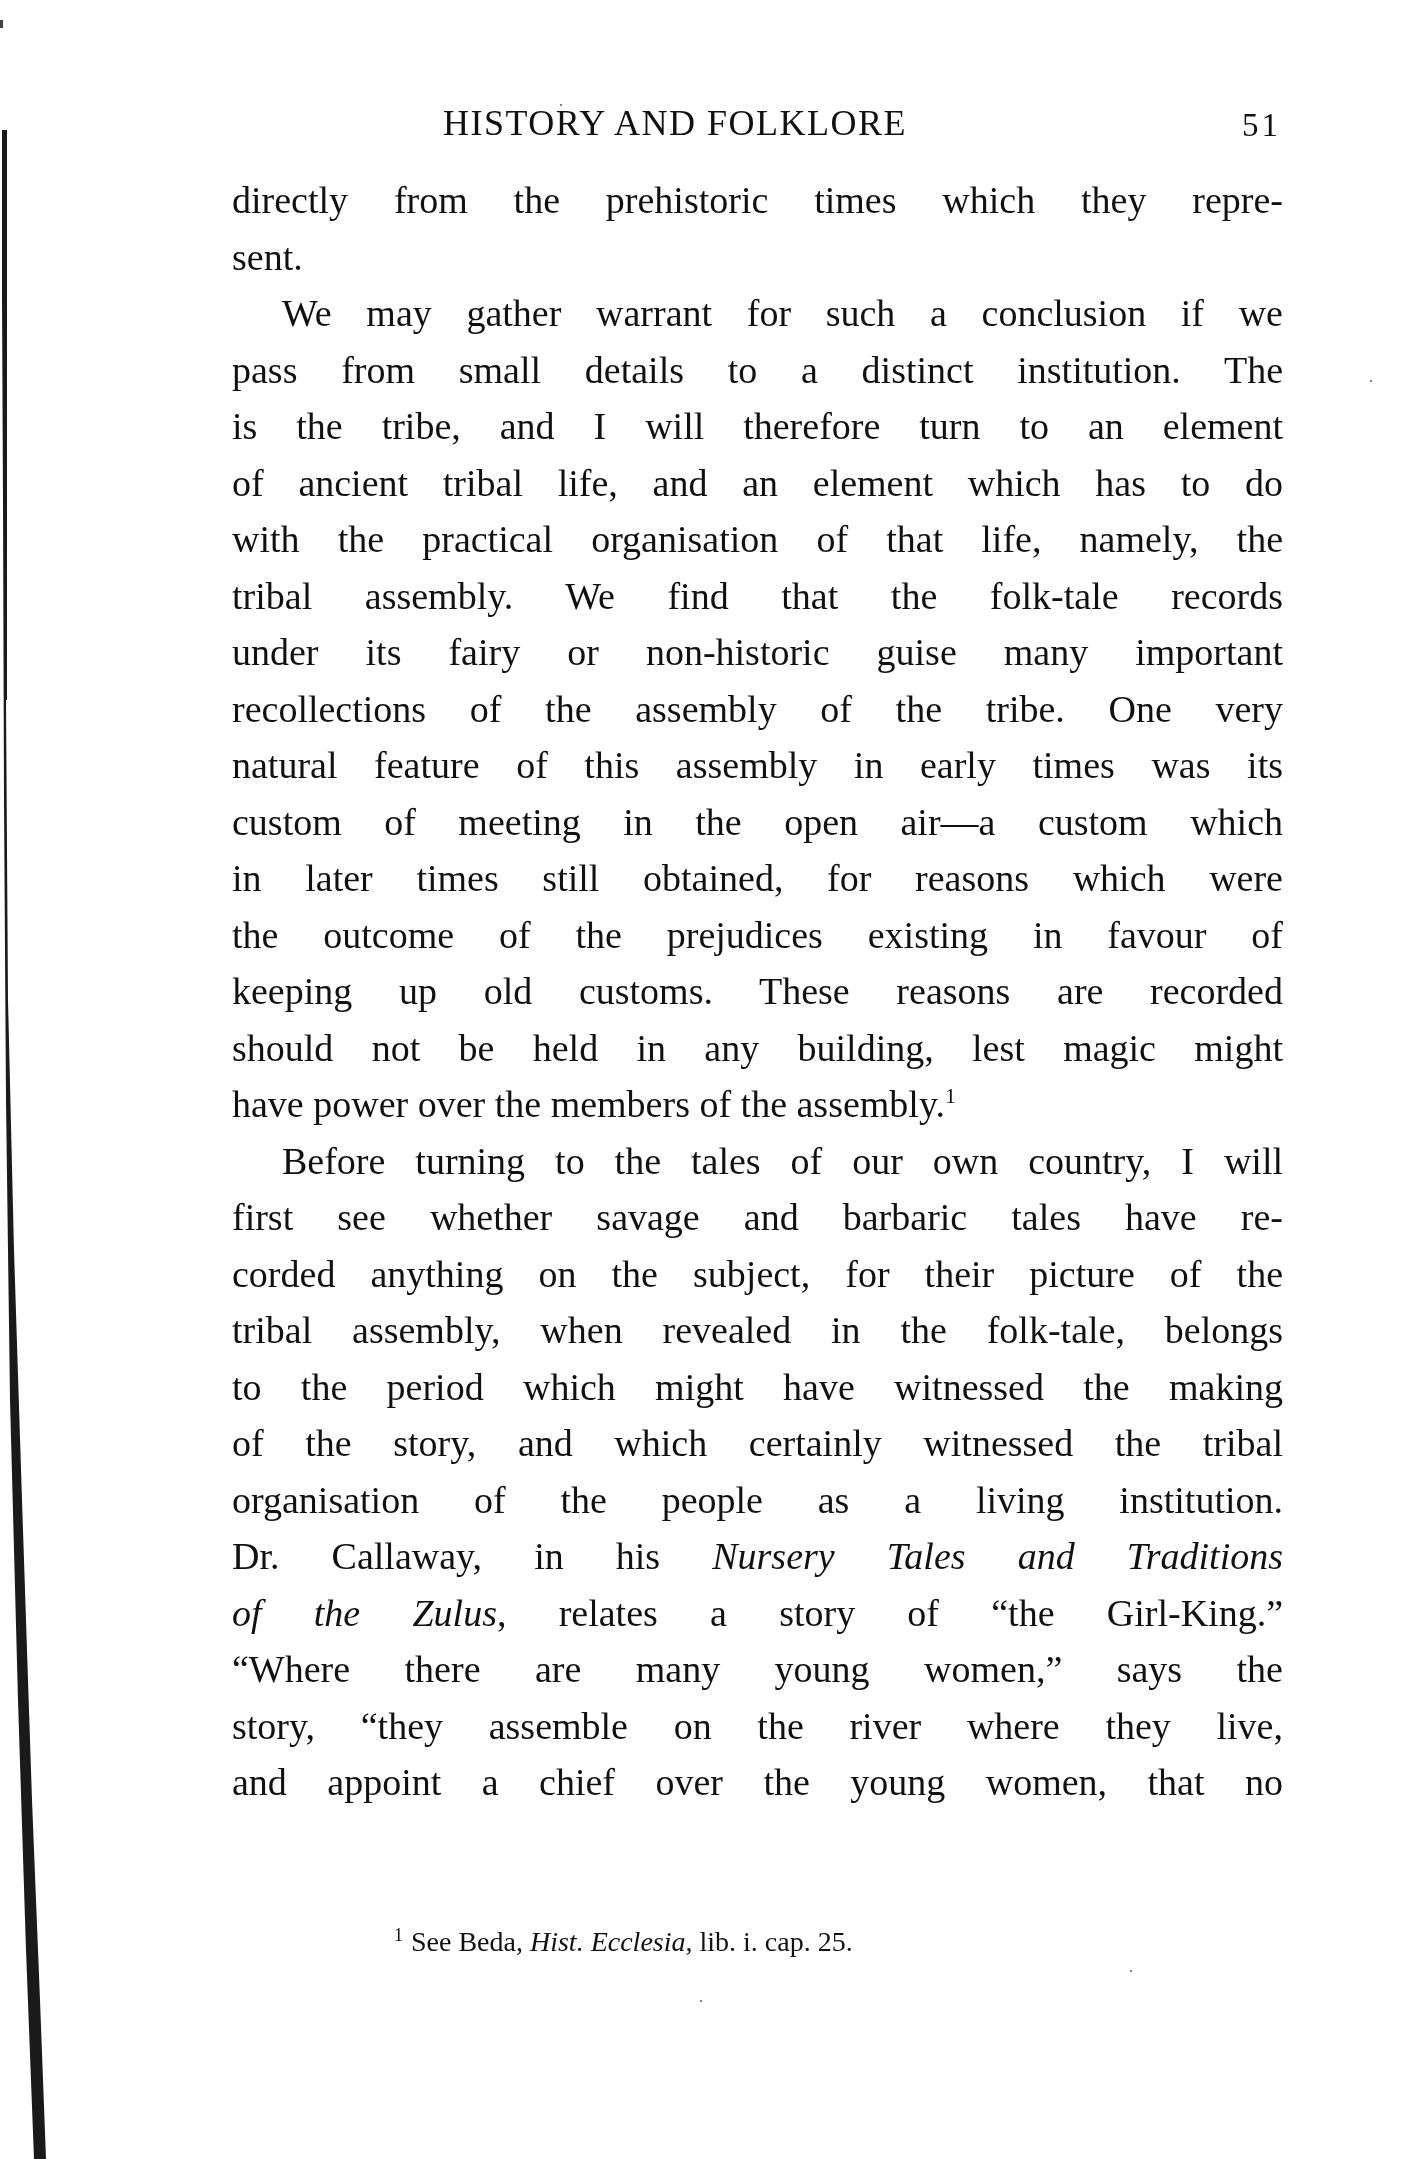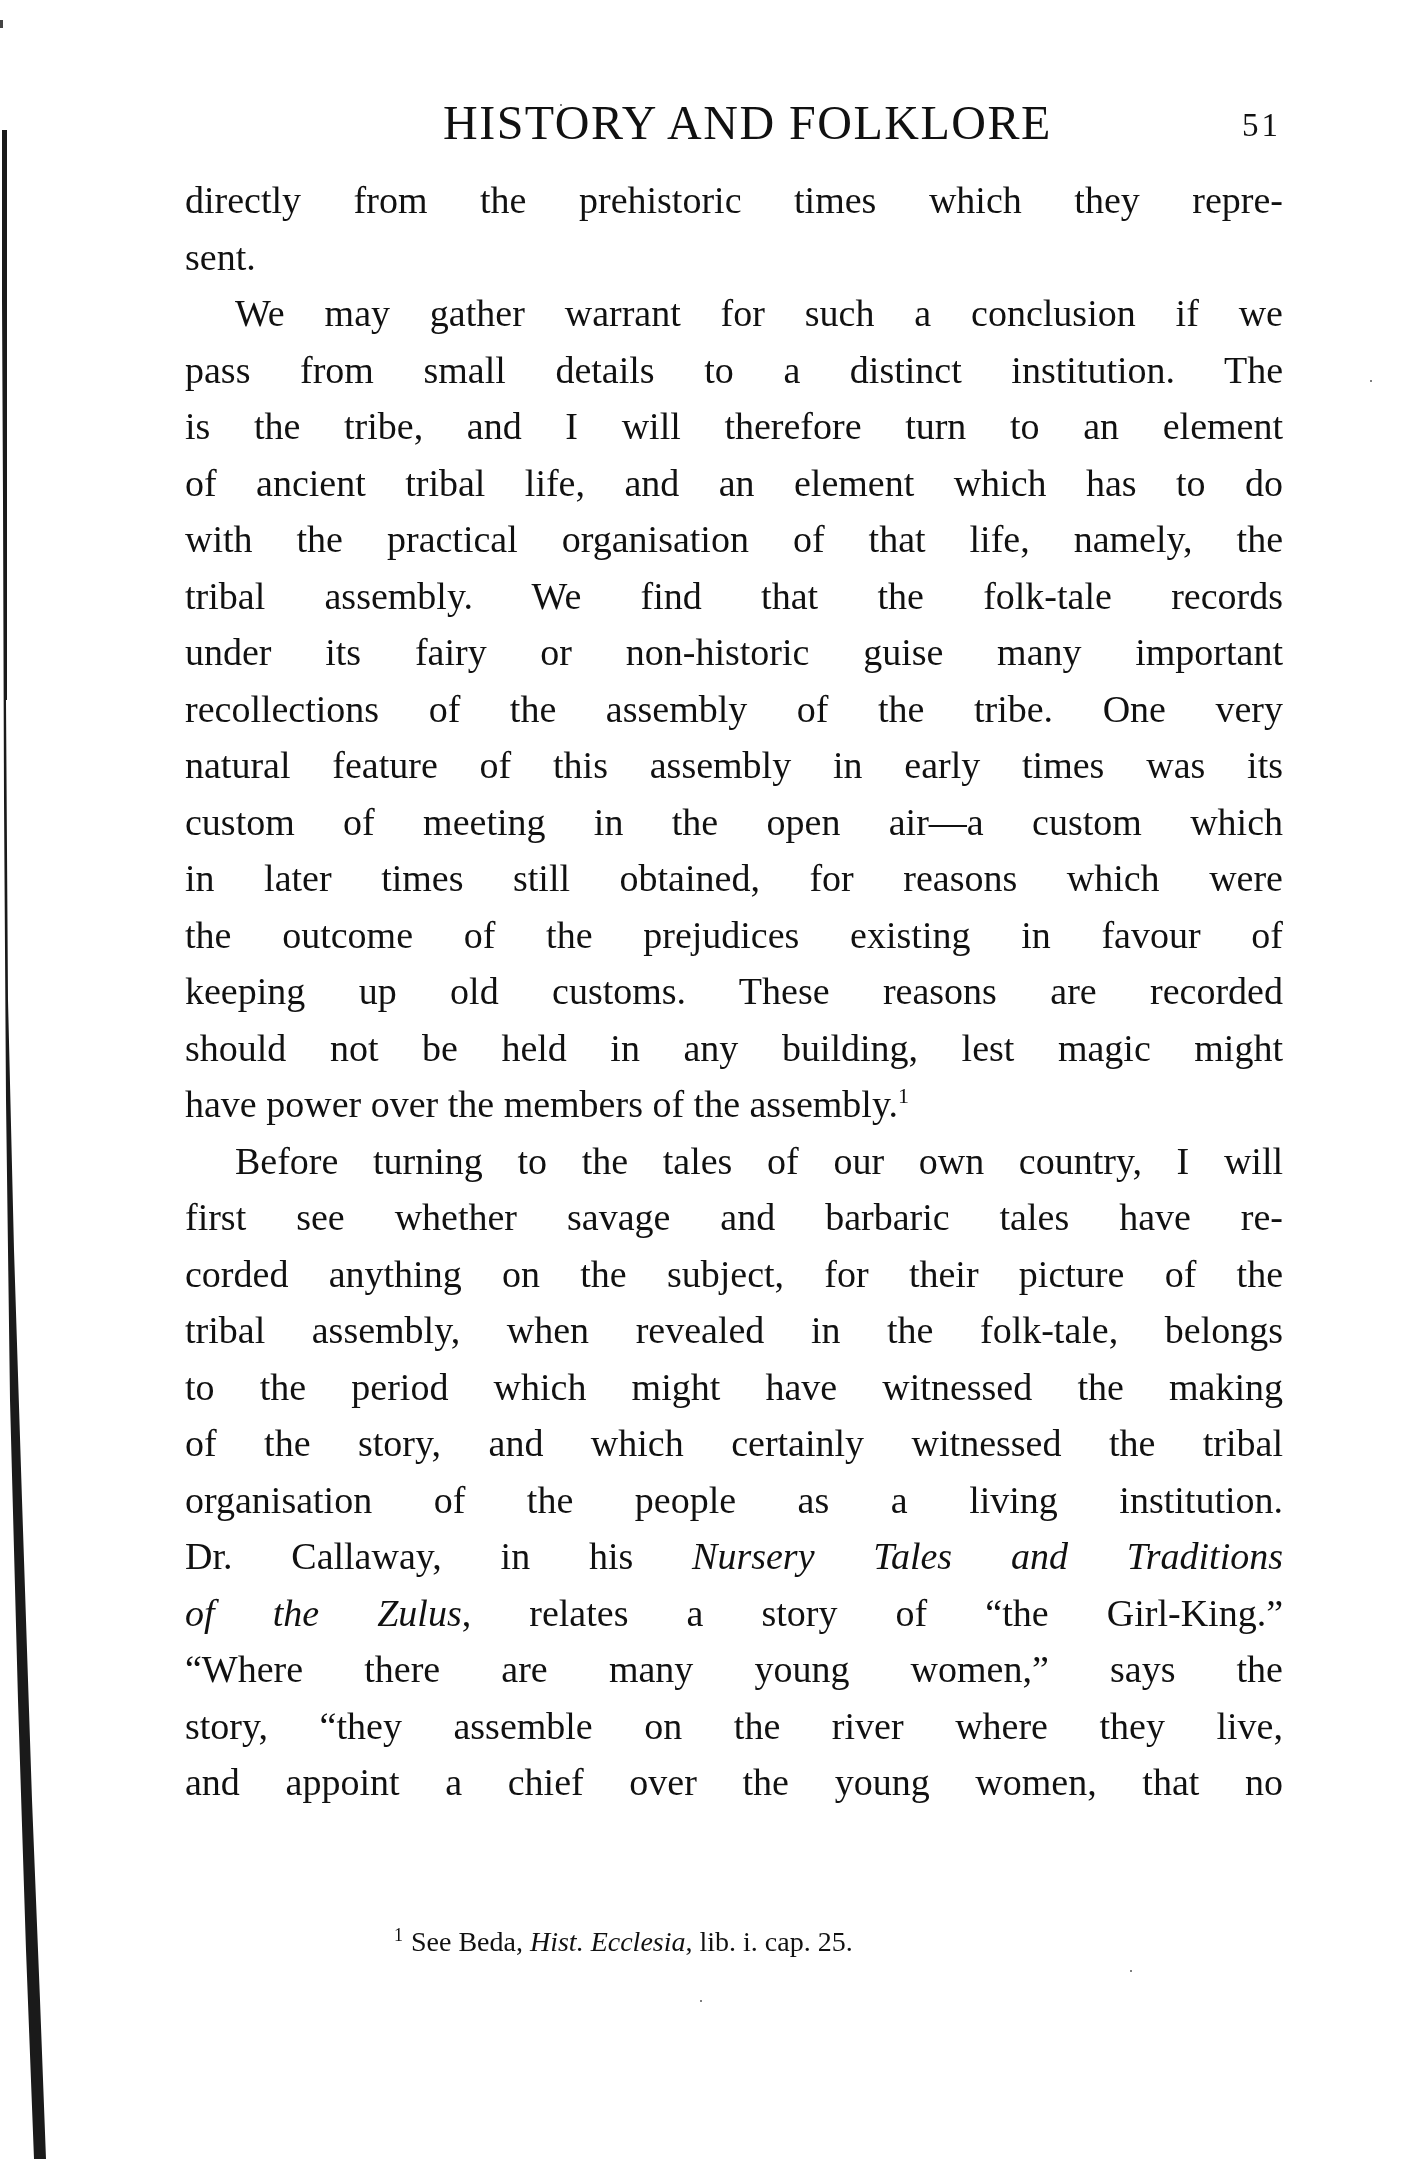--- a/index.html
+++ b/index.html
@@ -26,21 +26,21 @@
     position: absolute;
     top: 98px;
     left: 185px;
     width: 1098px;
     height: 50px;
   }
   .running-title {
     position: absolute;
     left: 258px;
     top: 0;
-    font-size: 48px;
+    font-size: 36px;
     letter-spacing: 1.5px;
     line-height: 50px;
     white-space: nowrap;
   }
   .page-number {
     position: absolute;
     right: 2px;
     top: 2px;
     font-size: 33px;
     line-height: 50px;
@@ -54,20 +54,21 @@
   }
   .line {
     display: block;
     height: 56.5px;
     line-height: 56.5px;
     font-size: 38px;
     text-align: justify;
     text-align-last: justify;
     white-space: nowrap;
     overflow: visible;
+    margin-left: 47px;
   }
   .line.last {
     text-align: left;
     text-align-last: left;
   }
   .line.indent {
     padding-left: 50px;
   }
   .line span.inner {
     display: inline-block;

